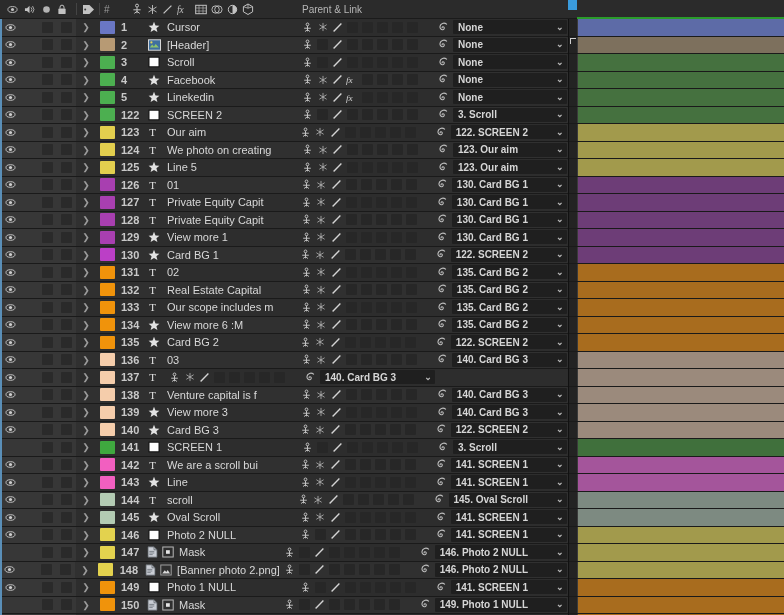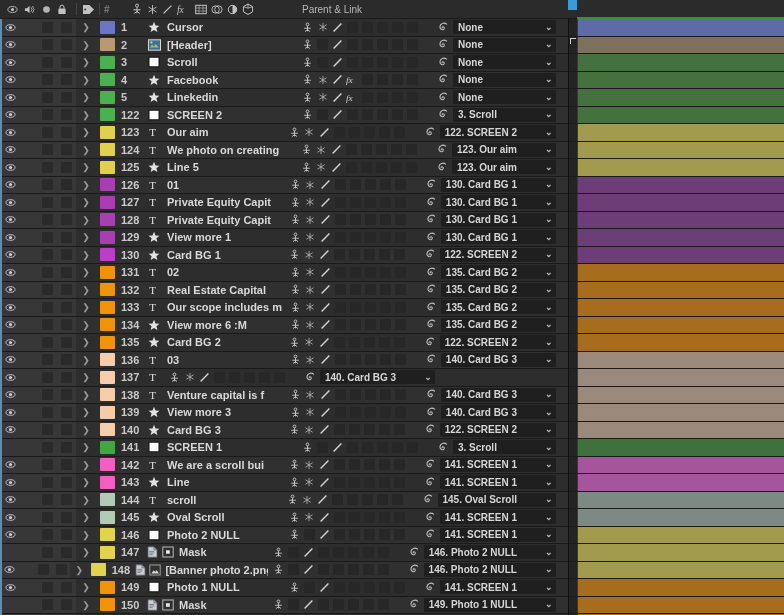--- a/index.html
+++ b/index.html
@@ -50,34 +50,34 @@
   .c-aud { width: 18px; background:#373737; }
   .c-solo { width: 19px; background:#373737; display:flex; align-items:center; justify-content:center;}
   .c-lock { width: 19px; background:#373737; display:flex; align-items:center; justify-content:center;}
   .box-dk { width: 11px; height: 11px; background: #2a2a2a; border-radius: 1px; }
   .c-tw { width: 20px; display: flex; align-items: center; justify-content: center; color: #9b9b9b; font-size: 9px; }
   .c-lab { width: 22px; display: flex; align-items: center; justify-content: center; }
   .swatch { width: 15px; height: 13px; border-radius: 1px; }
   .c-num { width: 26px; display: flex; align-items: center; justify-content: flex-start; padding-left: 3px; color: #c9c9c9; font-size: 11px; font-weight: bold; }
   .c-type { width: 20px; display: flex; align-items: center; justify-content: center; }
   .c-src { width: 16px; display:flex; align-items:center; justify-content:center; }
-  .c-name { flex: 1 1 auto; display: flex; align-items: center; padding-left: 3px; color: #d8d8d8; font-size: 11px; font-weight: bold; white-space: nowrap; overflow: hidden; }
+  .c-name { flex: 1 1 auto; display: flex; align-items: center; padding-left: 3px; color: #d8d8d8; font-size: 11px; font-weight: normal; white-space: nowrap; overflow: hidden; }
   .c-sw { flex: 0 0 133px; display: flex; align-items: center; padding-left: 3px; gap: 0px; background:#2d2d2d; }
   .row.alt .c-sw { background:#303030; }
   .sw-cell { width: 15px; height: 17px; display: flex; align-items: center; justify-content: center; }
   .sw-blank { width: 15px; height: 17px; display:flex; align-items:center; justify-content:center; }
   .sw-blank i { width: 11px; height: 11px; background: #272727; display:block; border-radius:1px; }
   .c-pdiv { width: 3px; }
   .c-par { flex: 0 0 135px; display: flex; align-items: center; gap: 3px; padding-left: 4px; }
   .pick { width: 13px; height: 13px; flex: 0 0 13px; }
   .pdrop {
     flex: 1 1 auto; height: 14px; background: #1f1f1f; border-radius: 1px;
     display: flex; align-items: center; justify-content: space-between;
     padding: 0 3px 0 5px; color: #d6d6d6; font-size: 10px; font-weight: bold;
-    overflow: hidden; white-space: nowrap; margin-right: 12px; gap: 28px;
+    overflow: hidden; white-space: nowrap; margin-right: 1px; gap: 28px;
   }
   .pdrop span.txt { overflow: hidden; text-overflow: clip; white-space: nowrap; }
   .chev { flex: 0 0 8px; color: #b9b9b9; font-size: 9px; line-height: 1; }
 
   
   .tlrow { height: 17.5px; border-bottom: 1px solid #1a1a1a; display: flex; position: relative; }
   .tl-gutter { width: 9px; background: #232323; flex: 0 0 9px; border-right:1px solid #3a3a3a;}
   .bar { flex: 1 1 auto; }
   .tl-green { position: absolute; left: 9px; right: 0; top: 17px; height: 3px; background: #2b9b2b; }
   .cti { position: absolute; left: 0px; top: 0; width: 9px; height: 10px; background: #3a9bdc; }

